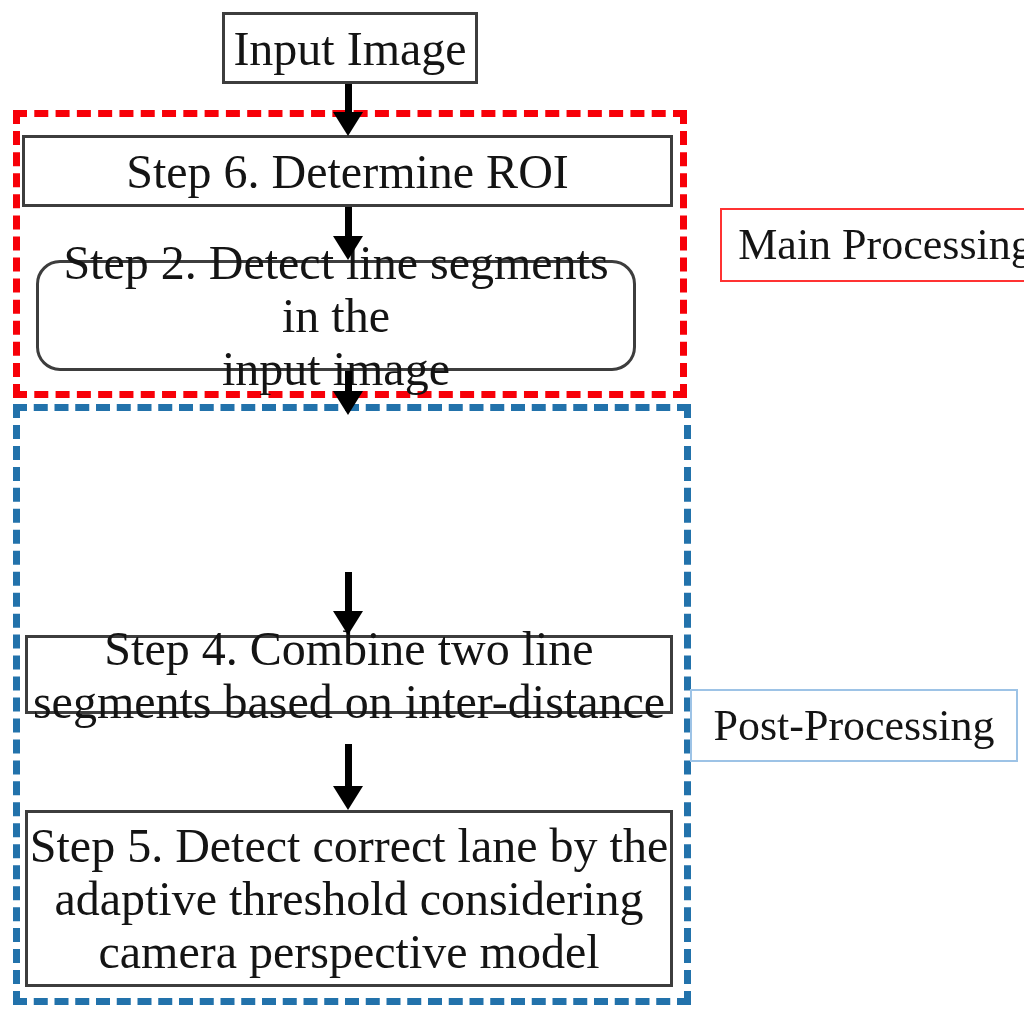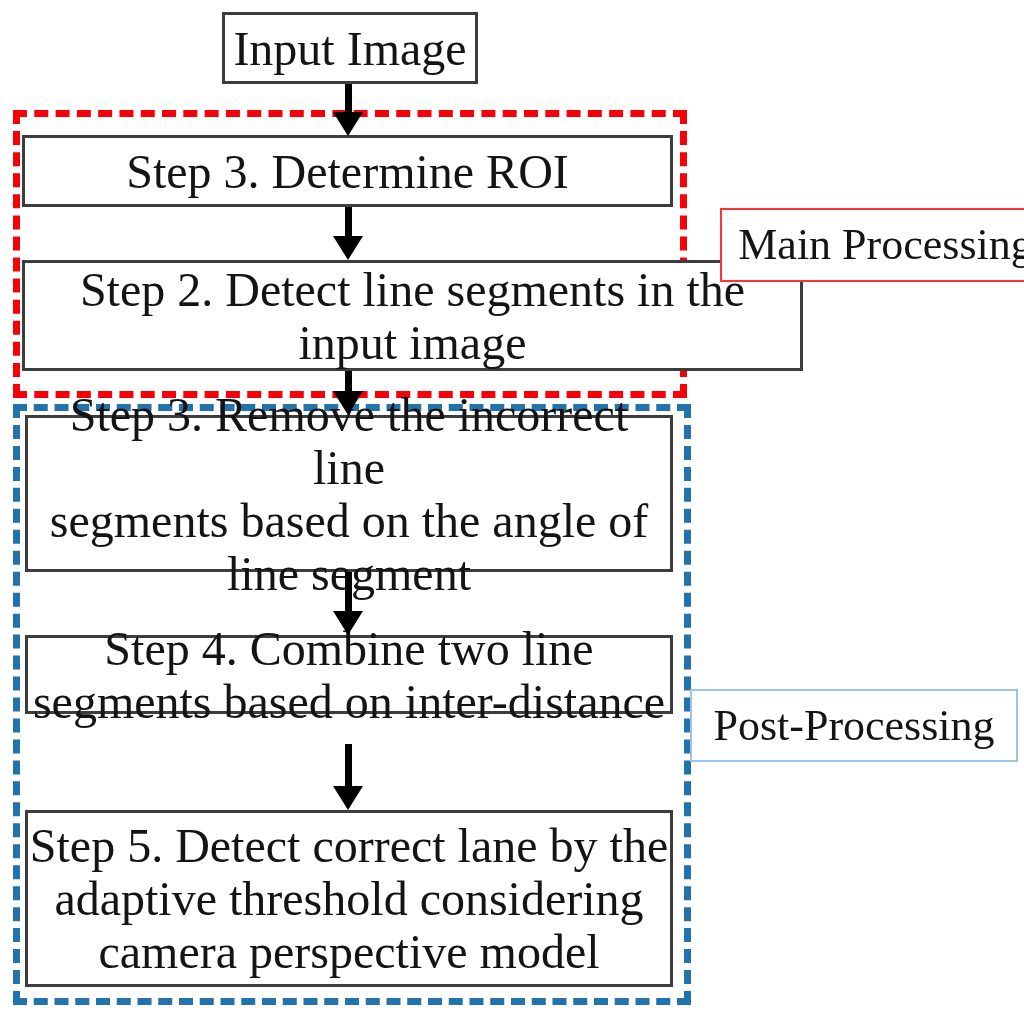--- a/index.html
+++ b/index.html
@@ -59,21 +59,21 @@
   .arrow .head {
     width: 0; height: 0;
     border-left: 15px solid transparent;
     border-right: 15px solid transparent;
     border-top: 24px solid #000000;
   }
 
   
   #node-input { left: 222px; top: 12px;  width: 256px; height: 72px; }
   #node-step1 { left: 22px;  top: 135px; width: 651px; height: 72px; }
-  #node-step2 { left: 22px;  top: 260px; width: 781px; height: 111px; }
+  #node-step2 { left: 36px;  top: 260px; width: 600px; height: 111px; border-radius: 24px; }
   #node-step3 { left: 25px;  top: 415px; width: 648px; height: 157px; }
   #node-step4 { left: 25px;  top: 635px; width: 648px; height: 79px; }
   #node-step5 { left: 25px;  top: 810px; width: 648px; height: 177px; text-align: center; }
 
   #group-main { left: 13px; top: 110px; width: 674px; height: 288px; }
   #group-post { left: 13px; top: 404px; width: 678px; height: 601px; }
 
   #label-main { left: 688px; top: 208px; width: 331px; height: 74px; margin-left: 32px; }
   #label-post { left: 690px; top: 653px; width: 328px; height: 73px; }
 
@@ -89,33 +89,28 @@
 <div class="canvas">
 
   <div class="group group-main" id="group-main"></div>
   <div class="group group-post" id="group-post"></div>
 
   <div class="node" id="node-input">
     <span>Input Image</span>
   </div>
 
   <div class="node" id="node-step1">
-    <span>Step 3. Determine ROI</span>
+    <span>Step 6. Determine ROI</span>
   </div>
 
   <div class="node" id="node-step2">
     <span>Step 2. Detect line segments in the
 input image</span>
   </div>
 
-  <div class="node" id="node-step3">
-    <span>Step 3. Remove the incorrect line
-segments based on the angle of
-line segment</span>
-  </div>
 
   <div class="node" id="node-step4">
     <span>Step 4. Combine two line
 segments based on inter-distance</span>
   </div>
 
   <div class="node" id="node-step5">
     <span>Step 5. Detect correct lane by the
 adaptive threshold considering
 camera perspective model</span>

